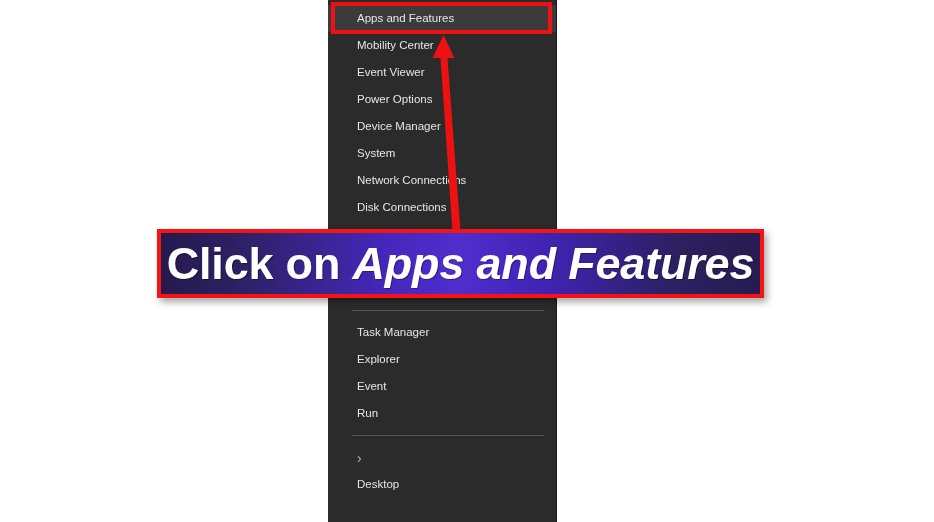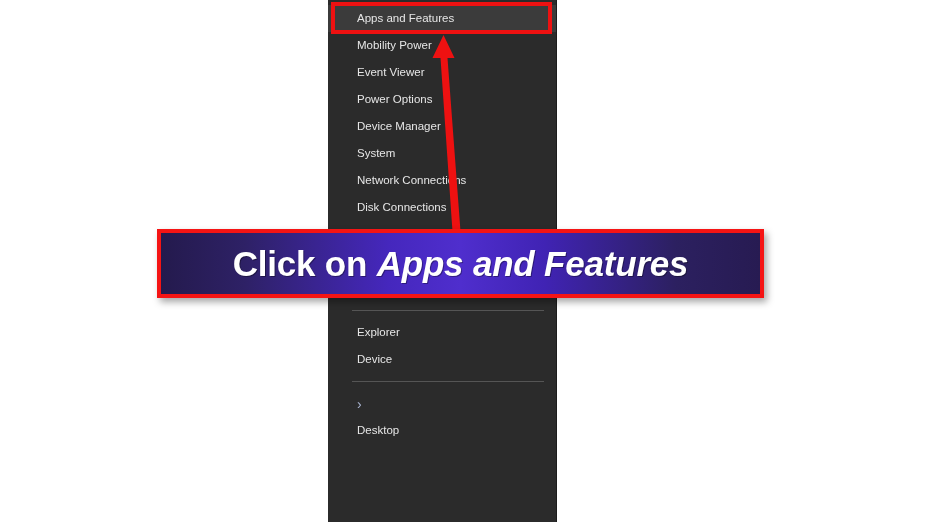--- a/index.html
+++ b/index.html
@@ -115,42 +115,42 @@
     box-shadow: 3px 4px 7px rgba(0,0,0,0.35);
     z-index: 40;
     display: flex;
     align-items: center;
     justify-content: center;
   }
 
   #banner-text {
     color: #ffffff;
     font-family: "Liberation Sans", sans-serif;
-    font-size: 35px;
+    font-size: 45px;
     font-weight: bold;
     letter-spacing: -0.2px;
     white-space: nowrap;
     text-shadow: 1px 1px 0 rgba(0,0,0,0.35);
   }
   #banner-text .emph {
     font-style: italic;
     font-weight: bold;
   }
 </style>
 </head>
 <body>
 
 <div id="winx-menu">
   <div class="menu-list">
 
     <div class="menu-item highlighted">
       <span class="label">Apps and Features</span>
     </div>
     <div class="menu-item">
-      <span class="label">Mobility Power</span>
+      <span class="label">Mobility Center</span>
     </div>
     <div class="menu-item">
       <span class="label">Event Viewer</span>
     </div>
     <div class="menu-item">
       <span class="label">Power Options</span>
     </div>
     <div class="menu-item">
       <span class="label">Device Manager</span>
     </div>
@@ -169,24 +169,30 @@
     <div class="menu-item">
       <span class="label">Windows PowerShell</span>
     </div>
     <div class="menu-item">
       <span class="label">Windows PowerShell (Admin)</span>
     </div>
 
     <div class="menu-sep"></div>
 
     <div class="menu-item">
+      <span class="label">Task Manager</span>
+    </div>
+    <div class="menu-item">
       <span class="label">Explorer</span>
     </div>
     <div class="menu-item">
-      <span class="label">Device</span>
+      <span class="label">Event</span>
+    </div>
+    <div class="menu-item">
+      <span class="label">Run</span>
     </div>
 
     <div class="menu-sep"></div>
 
     <div class="menu-item">
       <span class="chevron-right">›</span>
     </div>
     <div class="menu-item">
       <span class="label">Desktop</span>
     </div>

